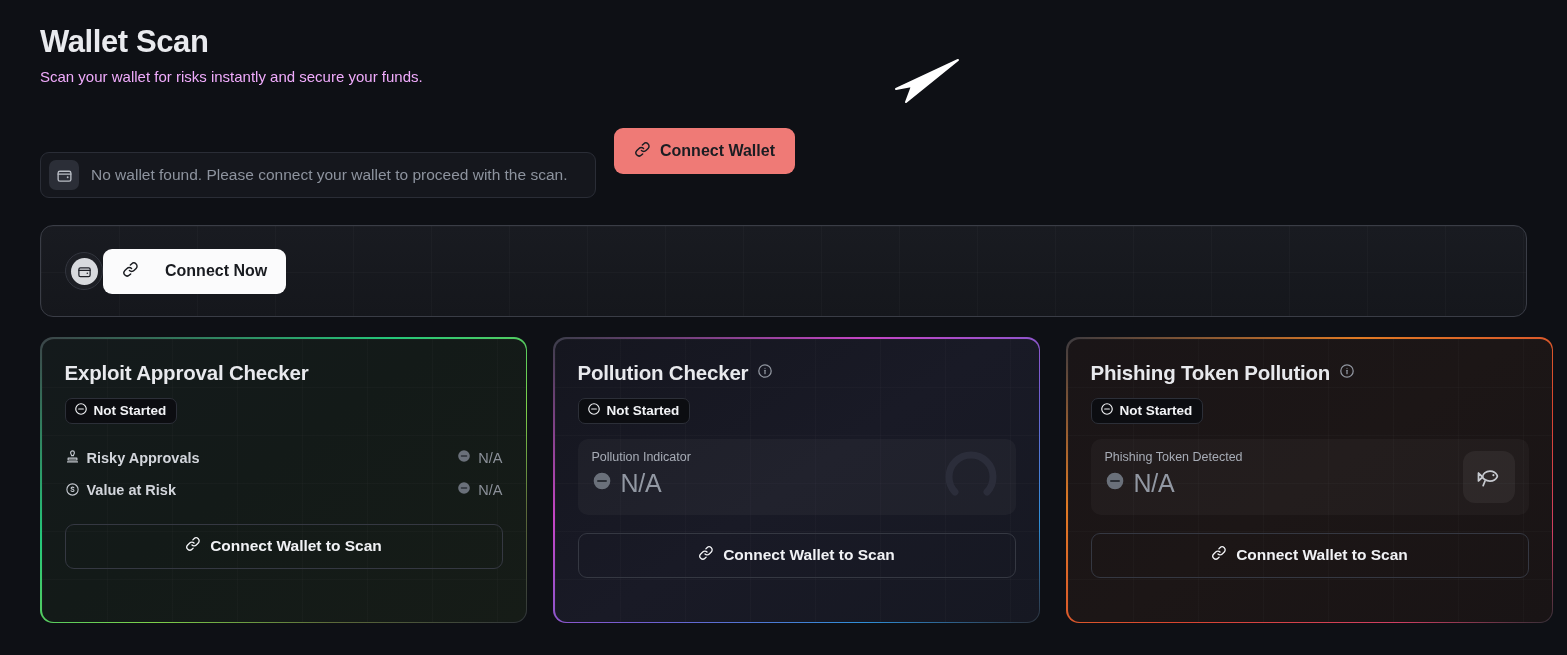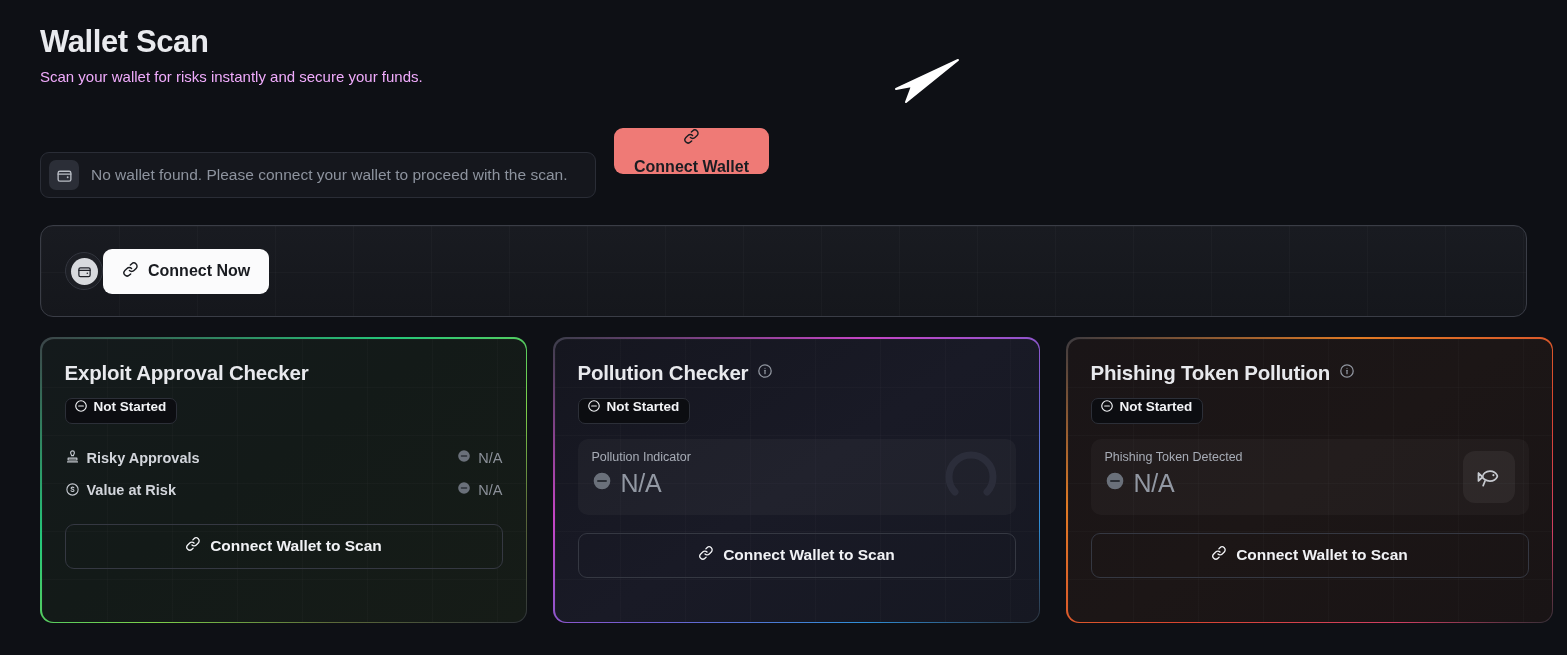--- a/index.html
+++ b/index.html
@@ -72,21 +72,20 @@
     background: #ef7a76;
     border: none;
     border-radius: 9px;
     padding: 0 20px;
     display: flex; align-items: center; gap: 9px;
     color: #1b1d22;
     font-size: 16px;
     font-weight: 700;
     font-family: "Liberation Sans", sans-serif;
     cursor: pointer;
-    flex-direction: column;
   }
 
   
   .cursor-arrow {
     position: absolute;
     left: 890px;
     top: 56px;
     width: 72px;
     height: 55px;
     pointer-events: none;
@@ -134,21 +133,21 @@
     color: #9aa0ab;
     line-height: 20px;
     margin-top: 2px;
   }
   .connect-now-btn {
     height: 45px;
     background: #fbfbfc;
     border: none;
     border-radius: 9px;
     padding: 0 19px;
-    display: flex; align-items: center; gap: 9px;
+    display: flex; align-items: center; gap: 26px;
     color: #191b20;
     font-size: 16px;
     font-weight: 700;
     font-family: "Liberation Sans", sans-serif;
     cursor: pointer;
     flex: none;
   }
 
   
   .cards {
@@ -187,21 +186,21 @@
   }
   .card-title {
     font-size: 20.5px;
     font-weight: 700;
     color: #e8e9ed;
     letter-spacing: -0.2px;
   }
 
   .badge {
     display: inline-flex;
-    align-items: flex-start;
+    align-items: center;
     gap: 6px;
     background: #0c0d11;
     border: 1px solid #2c2f38;
     border-radius: 7px;
     height: 26px;
     padding: 0 10px 0 8px;
   }
   .badge-label {
     font-size: 13.5px;
     font-weight: 700;

